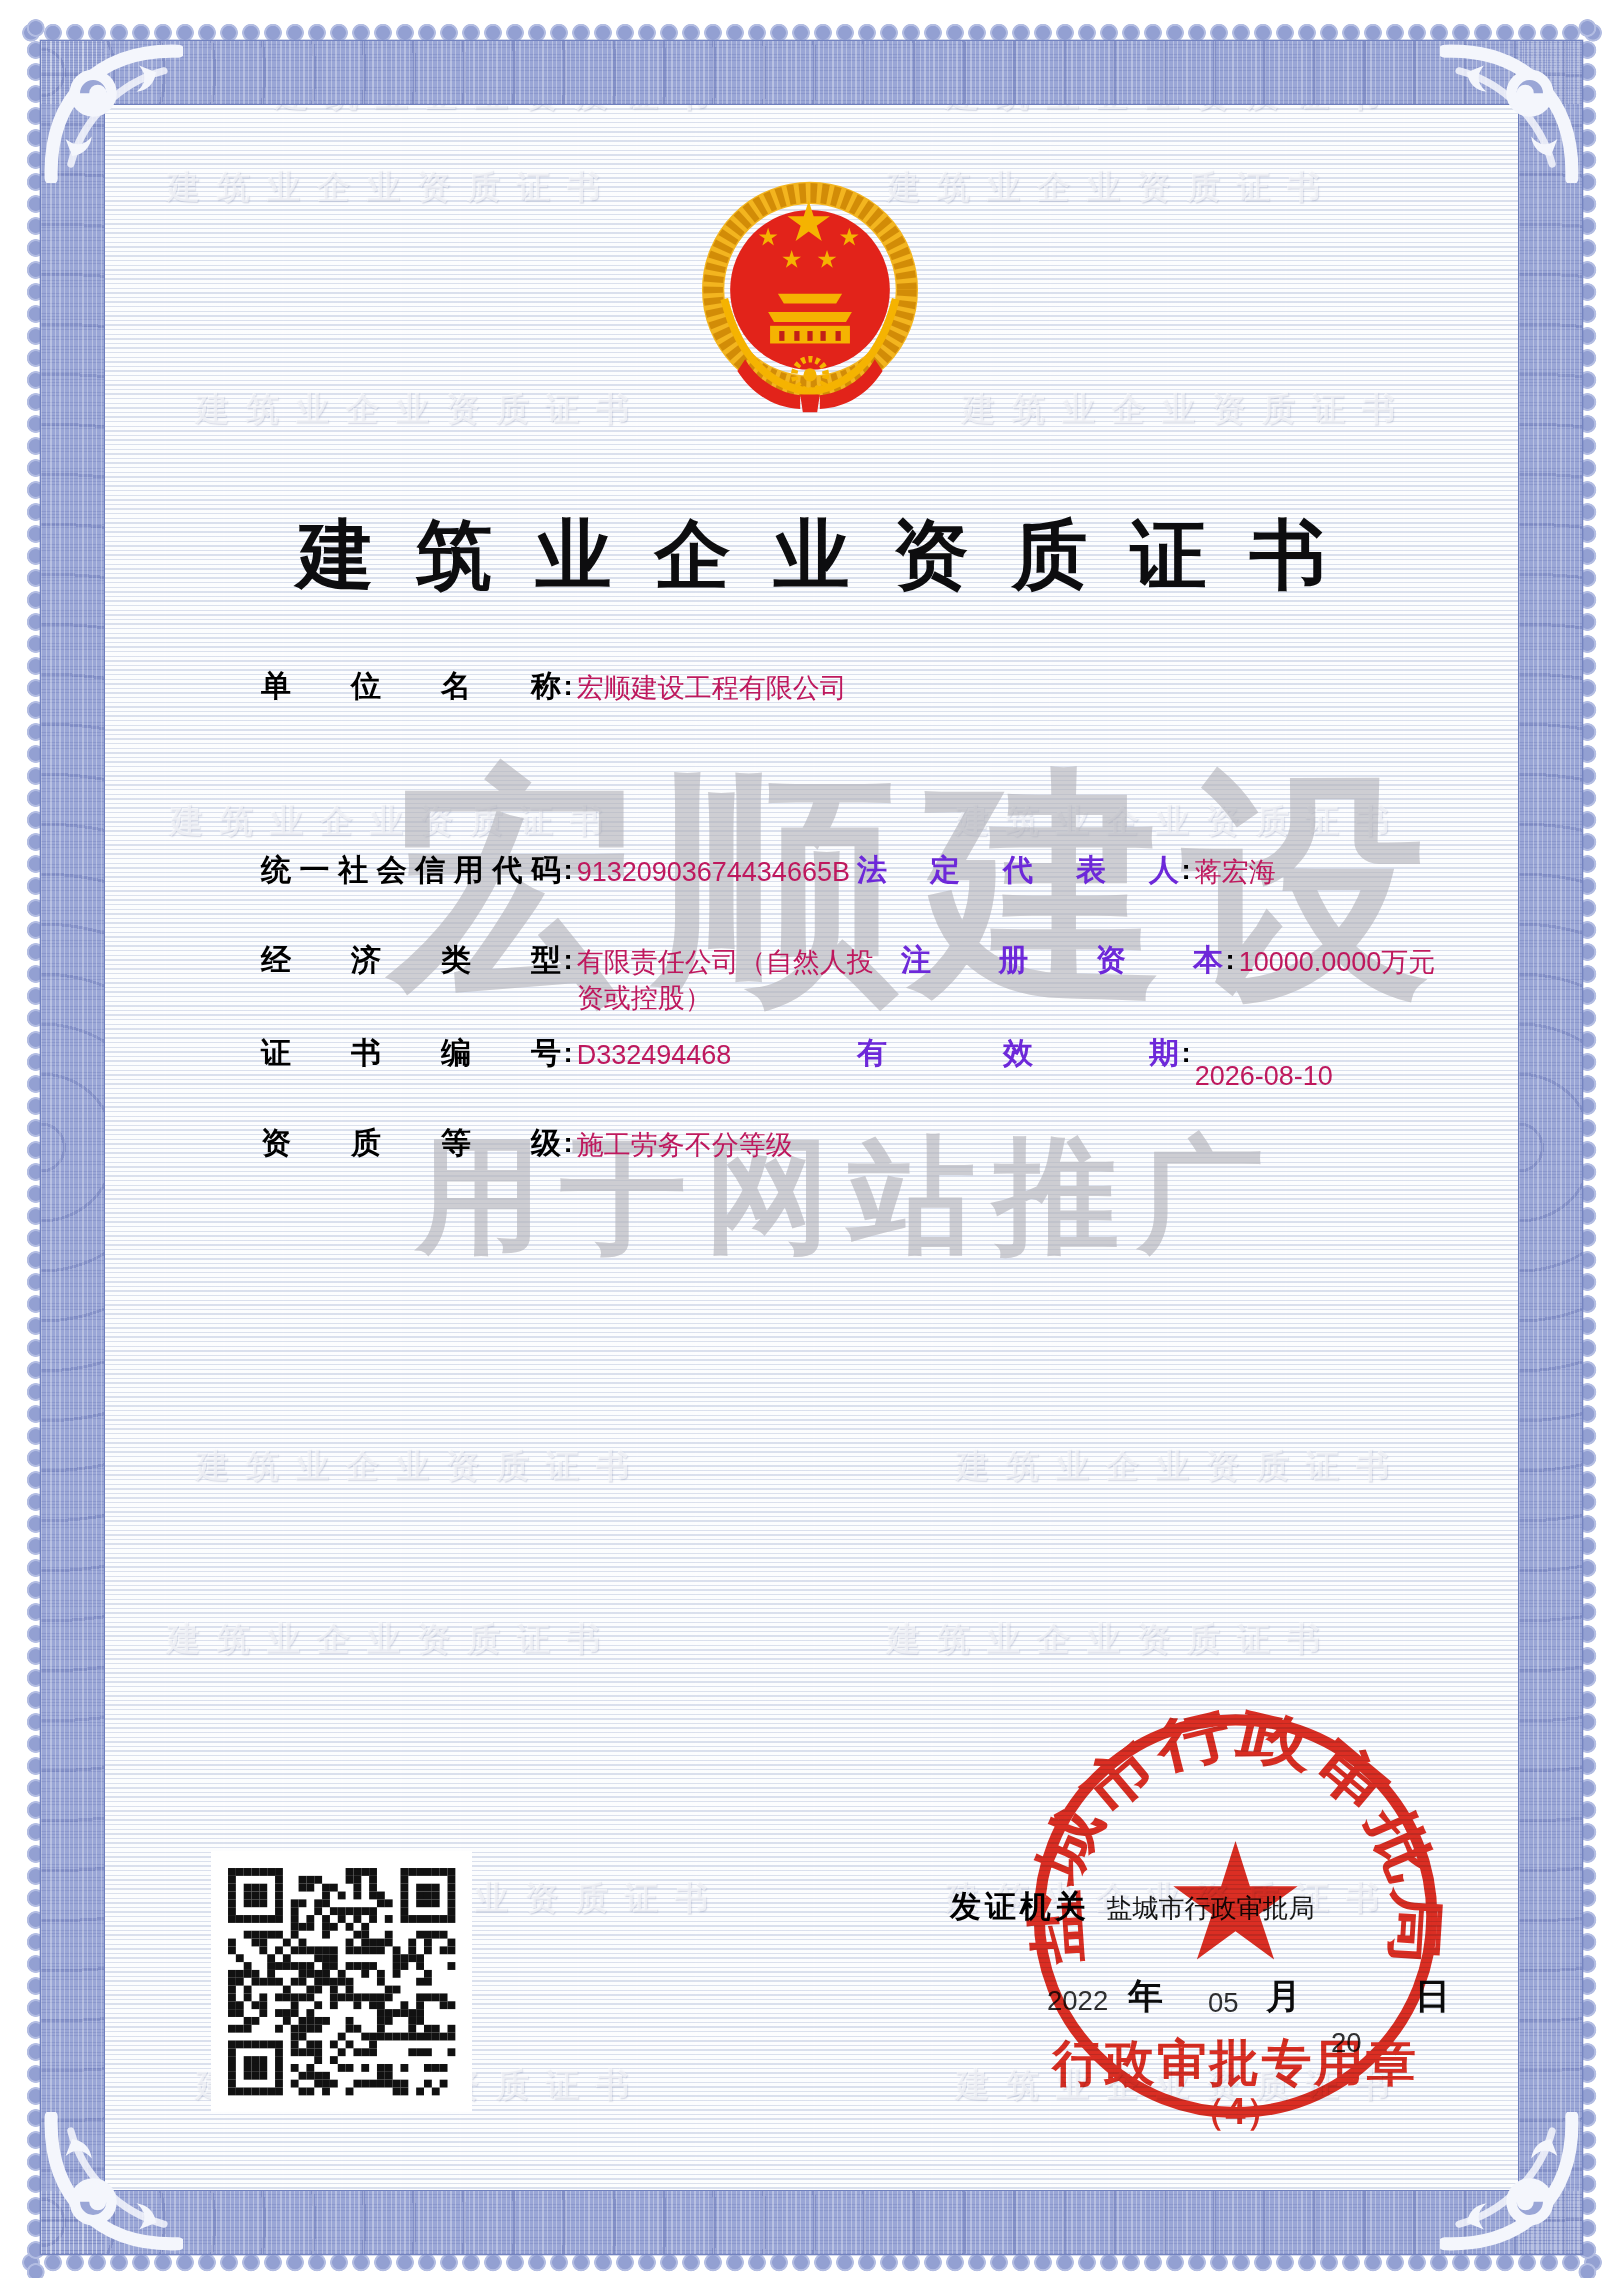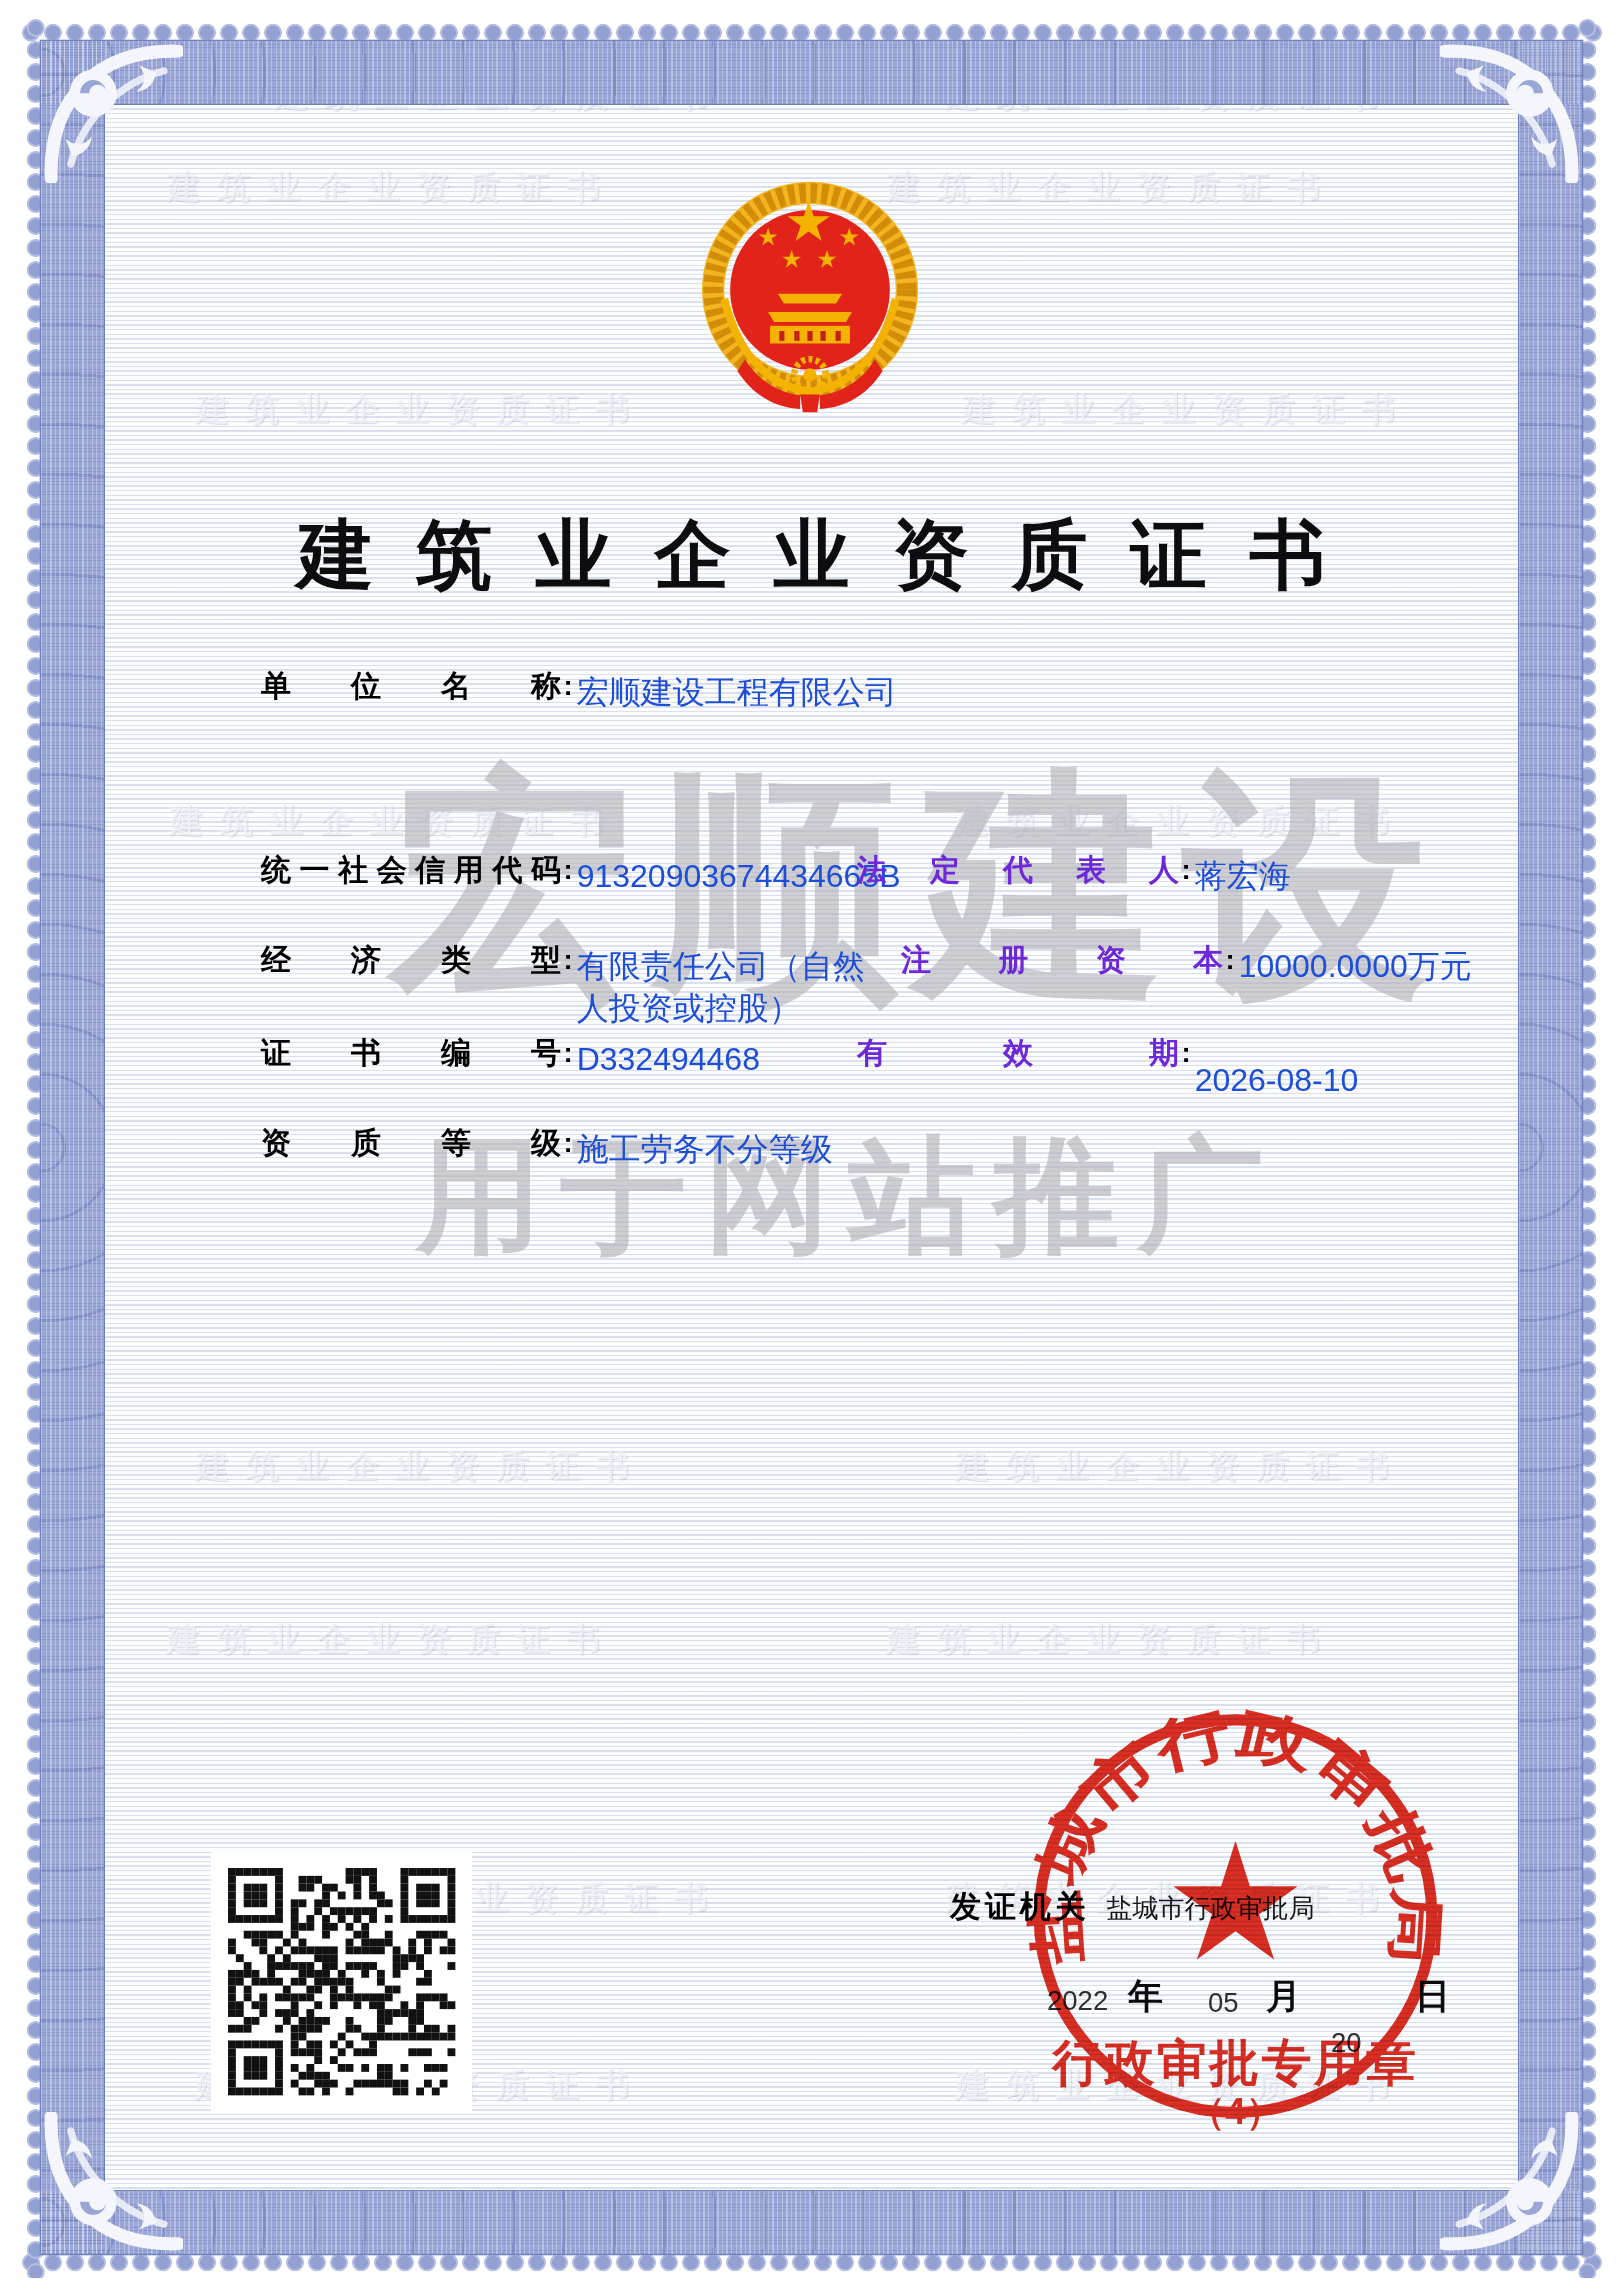--- a/index.html
+++ b/index.html
@@ -46,21 +46,21 @@
   
   .emblem{position:absolute;left:702px;top:164px;z-index:6;}
   .title{position:absolute;left:0;width:1623px;top:505px;z-index:6;text-align:center;
     font-size:76px;font-weight:700;color:#0d0d0f;letter-spacing:43px;text-indent:43px;}
   .frow{position:absolute;z-index:6;}
   .flabel{display:inline-block;vertical-align:top;width:300px;font-size:30px;font-weight:700;color:#000;
     text-align:justify;text-align-last:justify;}
   .flabel2{display:inline-block;vertical-align:top;width:322px;font-size:30px;font-weight:700;color:#6d28d9;
     text-align:justify;text-align-last:justify;}
   .fcolon{display:inline-block;vertical-align:top;font-size:27.5px;font-weight:700;color:#000;margin:3.9px 3.9px 0 2.6px;}
-  .fval{display:inline-block;vertical-align:top;font-size:32px;color:#1d4ed8;margin-top:5.2px;line-height:1.32;}
+  .fval{display:inline-block;vertical-align:top;font-size:27px;color:#be185d;margin-top:5.2px;line-height:1.32;}
   .fval.wrap{width:302px;}
   .fval.low{margin-top:26px;}
   .wm-co{position:absolute;left:390px;top:725px;z-index:2;font-size:245px;font-weight:700;
     color:#b2b2b9;letter-spacing:19.6px;opacity:.62;white-space:nowrap;}
   .wm-promo{position:absolute;left:416px;top:1113px;z-index:2;font-size:126px;font-weight:700;
     color:#b5b5bc;letter-spacing:18.3px;opacity:.66;white-space:nowrap;}
   .qr{position:absolute;left:211px;top:1851px;z-index:6;background:#fff;padding:9.2px;}
   .issuer{position:absolute;left:950px;top:1886px;z-index:6;}
   .issuer .lab{font-size:31px;font-weight:700;color:#000;letter-spacing:3.9px;}
   .issuer .val{font-size:26px;color:#161616;margin-left:17px;}

